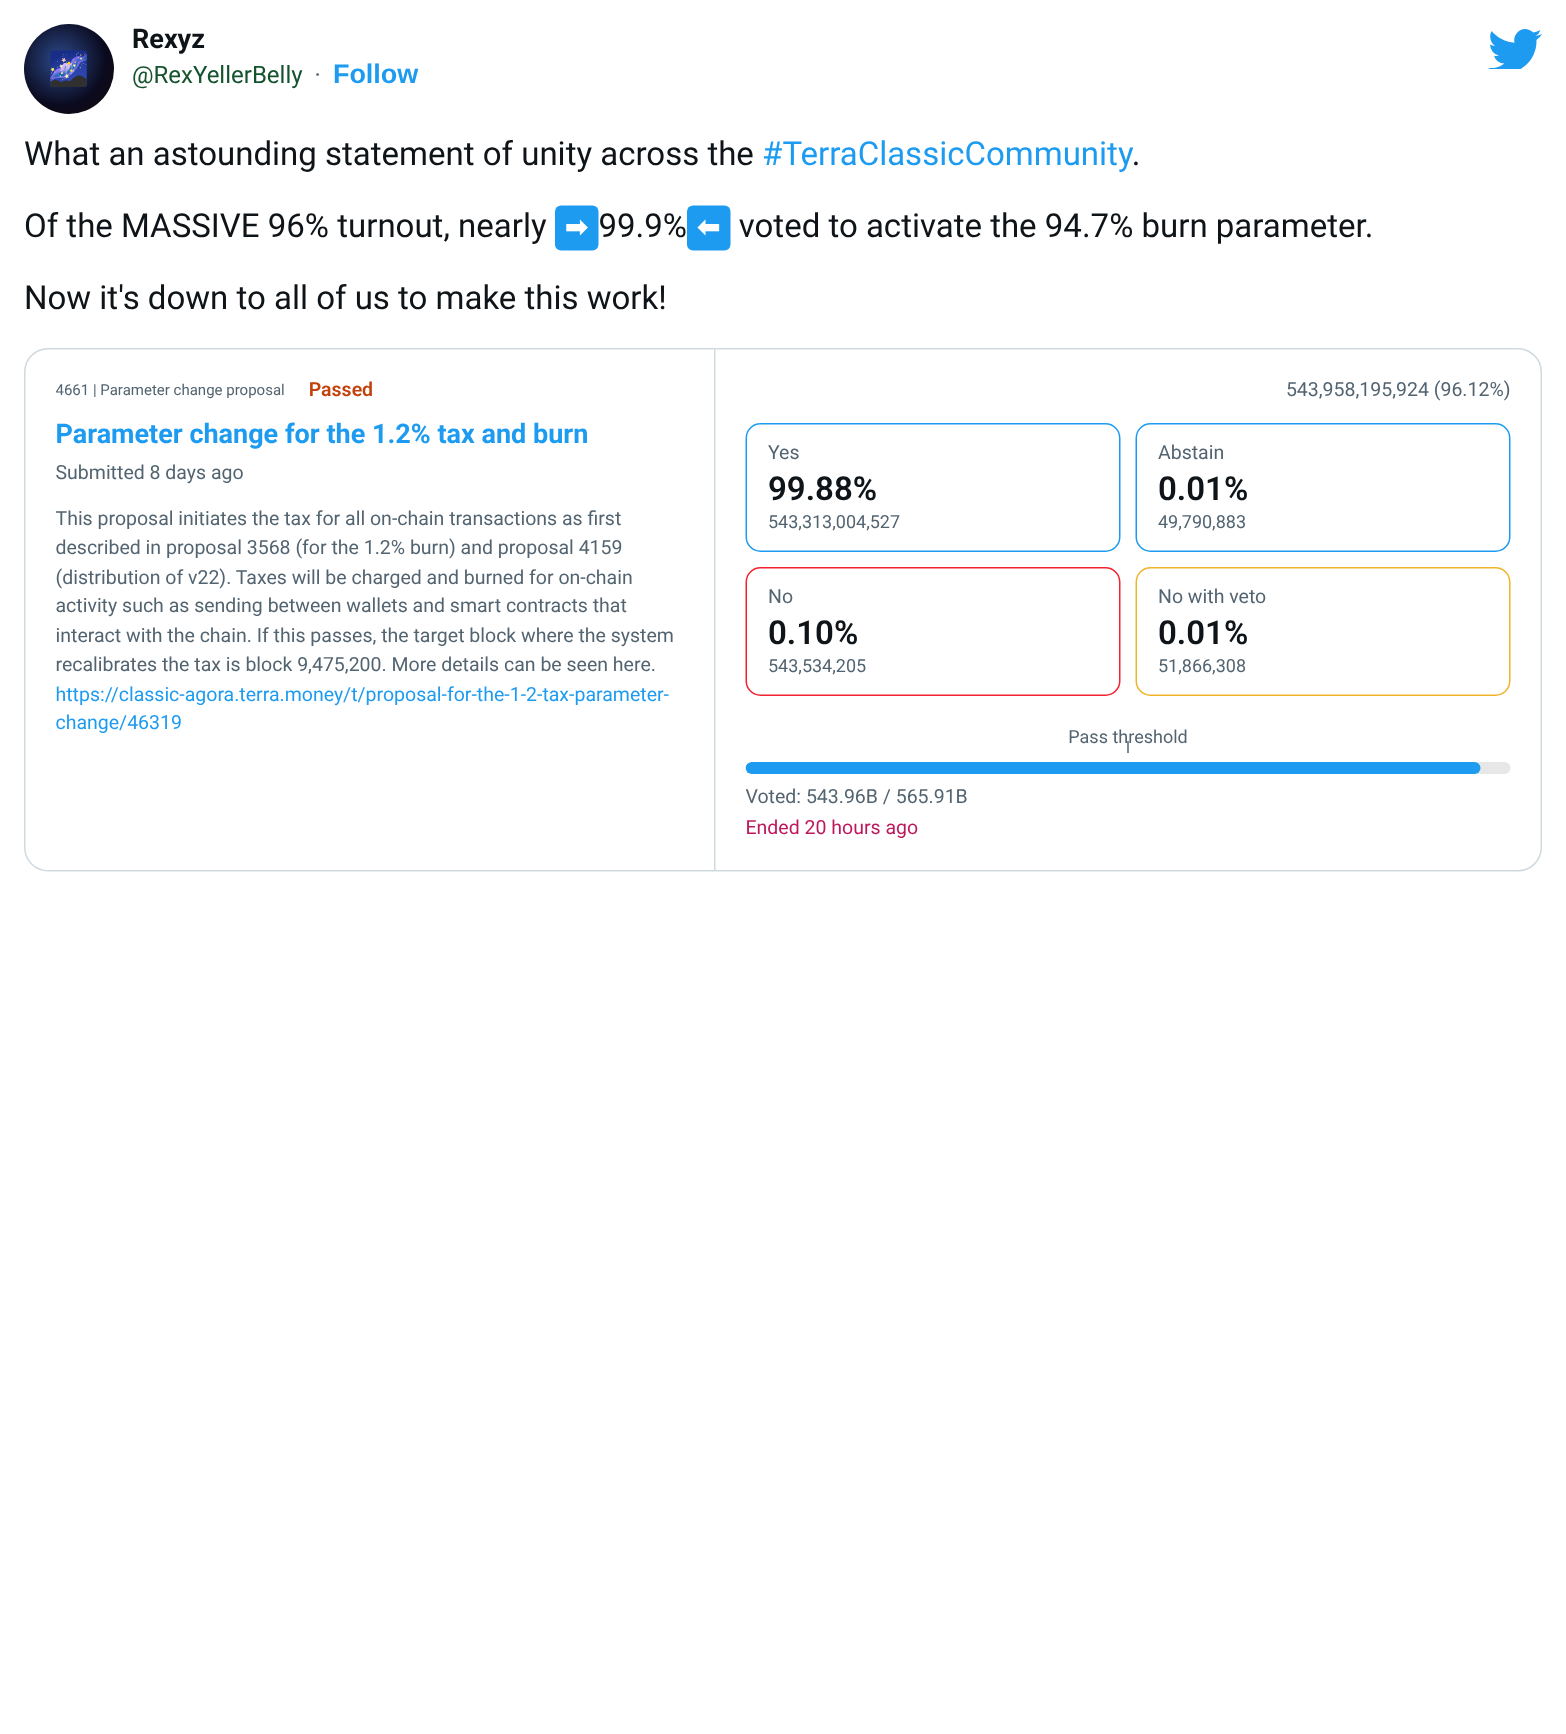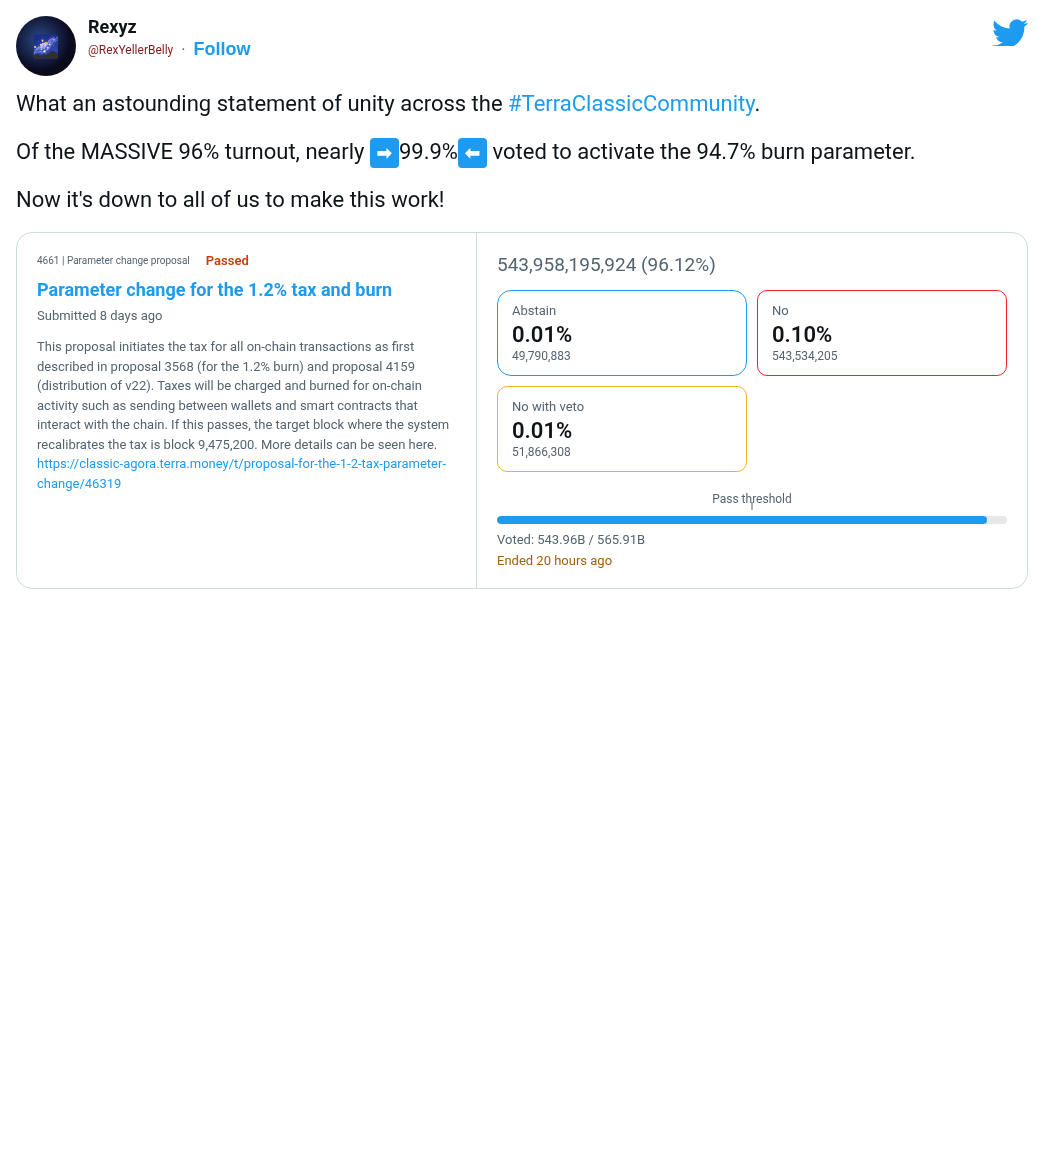--- a/index.html
+++ b/index.html
@@ -46,22 +46,22 @@
       font-size: 18px;
       color: #0f1419;
     }
     .user-handle-follow {
       display: flex;
       align-items: center;
       gap: 8px;
       margin-top: 2px;
     }
     .user-handle {
-      font-size: 12px;
-      color: #7f1d1d;
+      font-size: 16px;
+      color: #14532d;
     }
     .dot-separator {
       color: #536471;
       font-size: 16px;
     }
     .follow-btn {
       font-size: 18px;
       font-weight: 700;
       color: #1d9bf0;
       cursor: pointer;
@@ -149,37 +149,38 @@
       font-size: 13px;
       color: #536471;
       line-height: 1.5;
     }
     .proposal-desc a {
       color: #1d9bf0;
       text-decoration: none;
     }
     
     .turnout-header {
-      font-size: 19px;
+      font-size: 13px;
       color: #536471;
       margin-bottom: 14px;
+      text-align: right;
     }
     .vote-grid {
       display: grid;
       grid-template-columns: 1fr 1fr;
       gap: 10px;
       margin-bottom: 20px;
     }
     .vote-box {
       border: 1px solid #cfd9de;
       border-radius: 10px;
       padding: 12px 14px;
     }
     .vote-box.yes { border-color: #1d9bf0; }
-    .vote-box.abstain { border-color: #1d9bf0; border-radius: 14px; }
+    .vote-box.abstain { border-color: #1d9bf0; }
     .vote-box.no { border-color: #f4212e; }
     .vote-box.no-veto { border-color: #f0b429; }
     .vote-label {
       font-size: 13px;
       color: #536471;
       margin-bottom: 4px;
     }
     .vote-percent {
       font-size: 22px;
       font-weight: 600;
@@ -206,21 +207,21 @@
       background: #1d9bf0;
       border-radius: 4px;
     }
     .voted-info {
       font-size: 13px;
       color: #536471;
       margin-top: 8px;
     }
     .ended-info {
       font-size: 13px;
-      color: #a16207;
+      color: #be185d;
       margin-top: 6px;
     }
   </style>
 </head>
 <body>
 
 <div class="tweet-container">
 
   <div class="tweet-header">
     <div class="avatar">
@@ -268,20 +269,25 @@
       <div class="proposal-desc">
         <span>This proposal initiates the tax for all on-chain transactions as first described in proposal 3568 (for the 1.2% burn) and proposal 4159 (distribution of v22). Taxes will be charged and burned for on-chain activity such as sending between wallets and smart contracts that interact with the chain. If this passes, the target block where the system recalibrates the tax is block 9,475,200. More details can be seen here.</span> <a href="#">https://classic-agora.terra.money/t/proposal-for-the-1-2-tax-parameter-change/46319</a>
       </div>
     </div>
 
     <div class="card-right">
       <div class="turnout-header">543,958,195,924 (96.12%)</div>
 
       <div class="vote-grid">
 
+        <div class="vote-box yes">
+          <div class="vote-label">Yes</div>
+          <div class="vote-percent">99.88%</div>
+          <div class="vote-count">543,313,004,527</div>
+        </div>
 
         <div class="vote-box abstain">
           <div class="vote-label">Abstain</div>
           <div class="vote-percent">0.01%</div>
           <div class="vote-count">49,790,883</div>
         </div>
 
         <div class="vote-box no">
           <div class="vote-label">No</div>
           <div class="vote-percent">0.10%</div>

